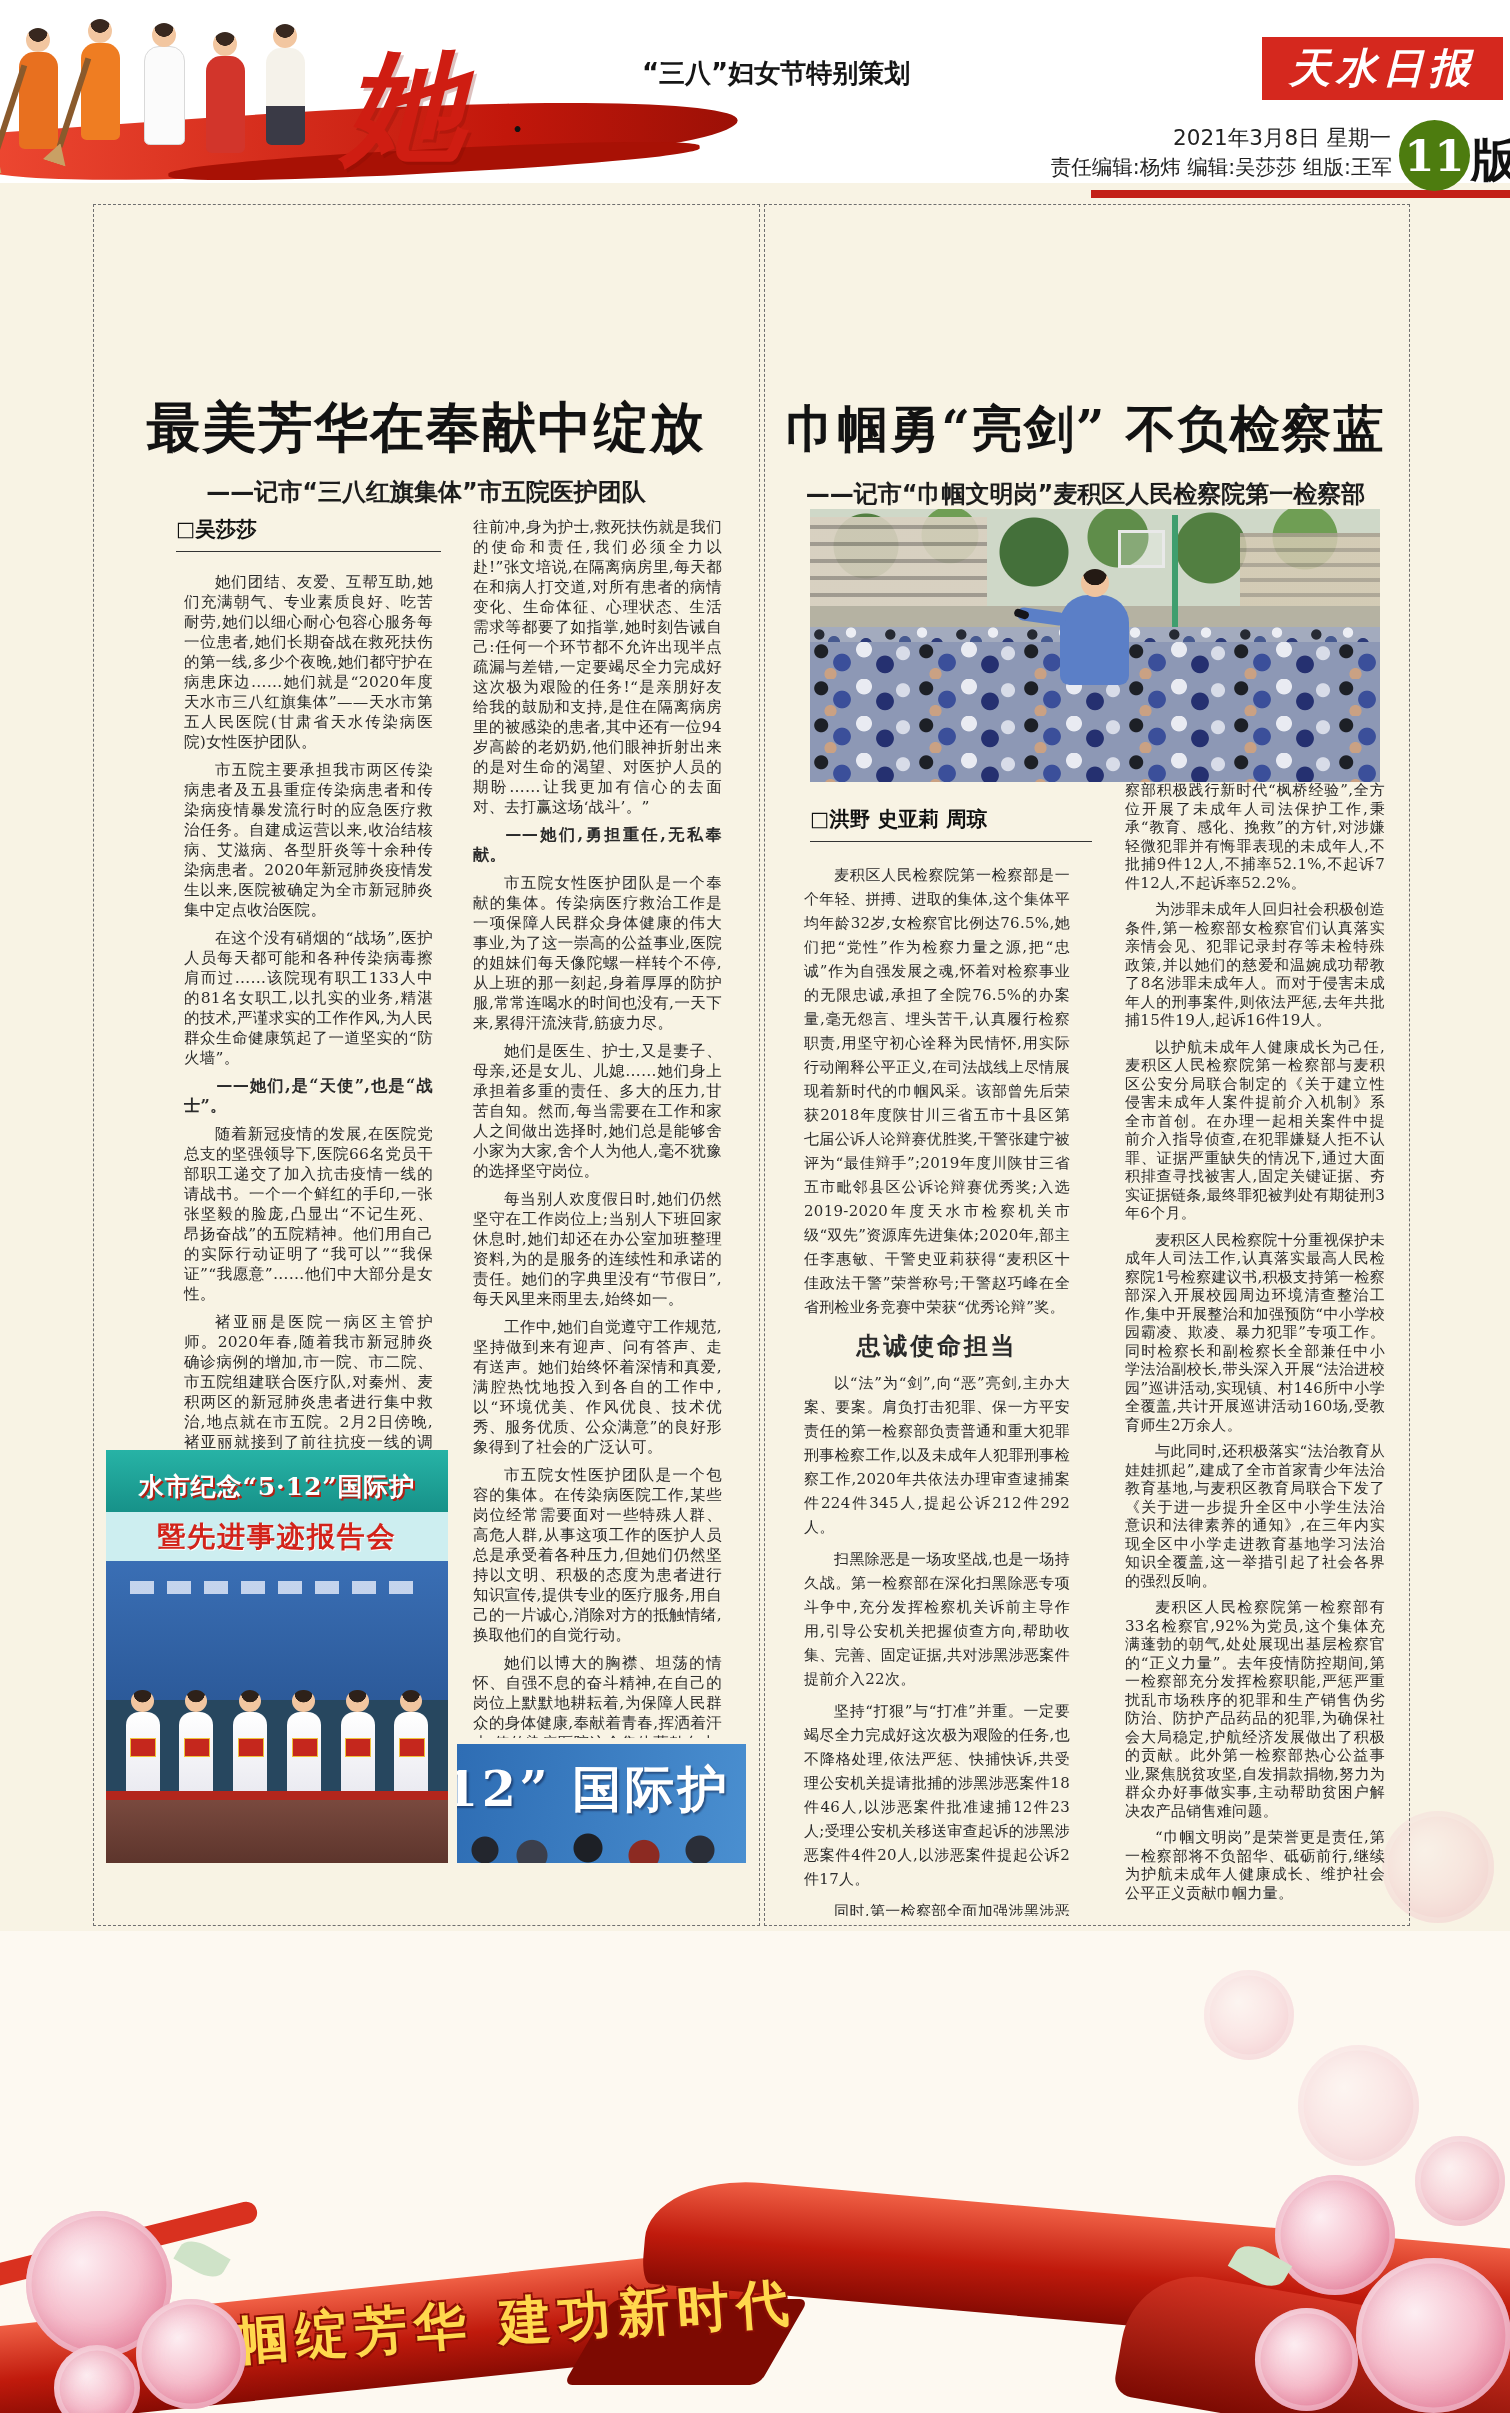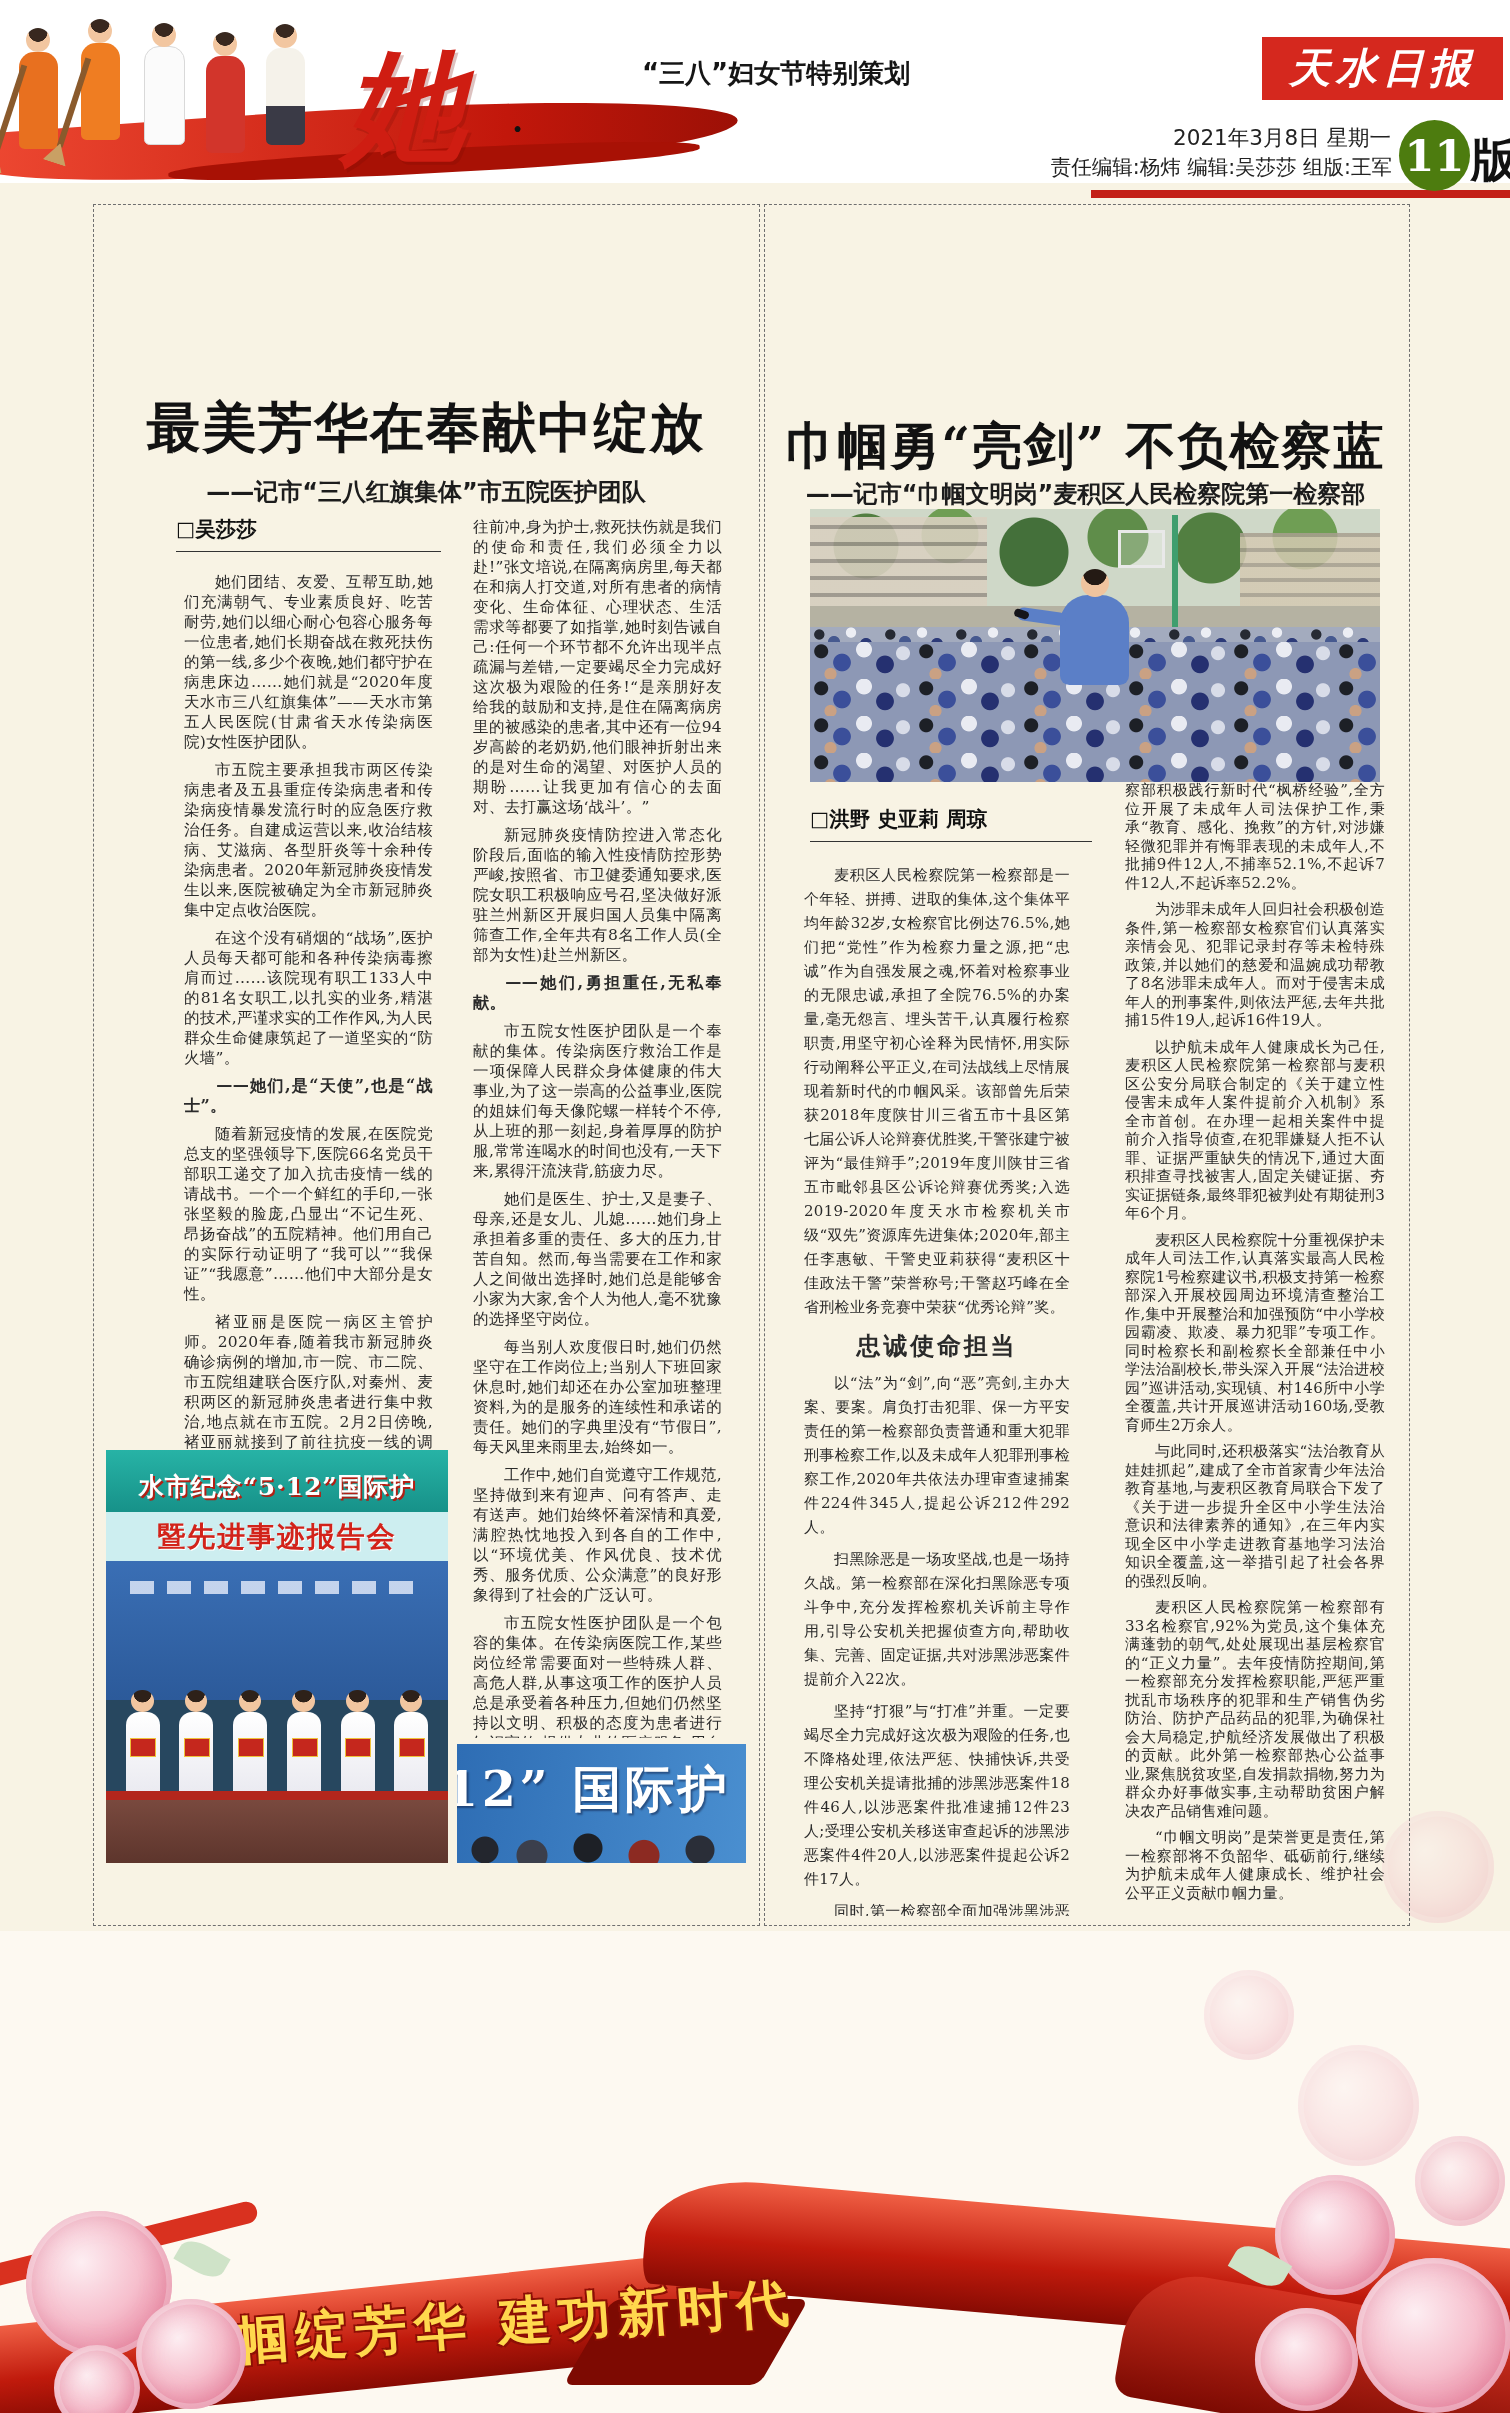--- a/index.html
+++ b/index.html
@@ -47,21 +47,21 @@
        background:#c9a064;clip-path:polygon(50% 0,0 100%,100% 100%);}
   .b1{left:1.9px;top:54px;} .b2{left:65px;top:47px;}
 
   
   .abox{border:1.9px dashed #6f6f6f;background:transparent;z-index:2;}
   .boxL{left:93px;top:204px;width:665px;height:1720px;}
   .boxR{left:764px;top:204px;width:644px;height:1720px;}
 
   .headline{font-weight:900;color:#121212;text-align:center;letter-spacing:1.9px;z-index:3;}
   .hlL{left:103px;top:392px;width:646px;font-size:54px;}
-  .hlR{left:771px;top:413px;width:629px;font-size:50px;}
+  .hlR{left:771px;top:396px;width:629px;font-size:50px;}
   .subhead{text-align:center;font-size:24px;font-weight:600;color:#1c1c1c;z-index:3;
            font-family:"DejaVu Sans","Liberation Sans",sans-serif;}
   .shL{left:103px;top:476px;width:646px;}
   .shR{left:771px;top:478px;width:629px;}
 
   .byline{font-size:20.5px;font-weight:700;color:#111;border-bottom:1.9px solid #333;padding-bottom:7.5px;
           font-family:"DejaVu Sans","Liberation Sans",sans-serif;z-index:3;}
   .byL{left:176px;top:515px;width:265px;}
   .byR{left:810px;top:805px;width:282px;}
 
@@ -211,21 +211,20 @@
   <p class="para">她们团结、友爱、互帮互助,她们充满朝气、专业素质良好、吃苦耐劳,她们以细心耐心包容心服务每一位患者,她们长期奋战在救死扶伤的第一线,多少个夜晚,她们都守护在病患床边……她们就是“2020年度天水市三八红旗集体”——天水市第五人民医院(甘肃省天水传染病医院)女性医护团队。</p>
       <p class="para">市五院主要承担我市两区传染病患者及五县重症传染病患者和传染病疫情暴发流行时的应急医疗救治任务。自建成运营以来,收治结核病、艾滋病、各型肝炎等十余种传染病患者。2020年新冠肺炎疫情发生以来,医院被确定为全市新冠肺炎集中定点收治医院。</p>
       <p class="para">在这个没有硝烟的“战场”,医护人员每天都可能和各种传染病毒擦肩而过……该院现有职工133人中的81名女职工,以扎实的业务,精湛的技术,严谨求实的工作作风,为人民群众生命健康筑起了一道坚实的“防火墙”。</p>
       <p class="para b">——她们,是“天使”,也是“战士”。</p>
       <p class="para">随着新冠疫情的发展,在医院党总支的坚强领导下,医院66名党员干部职工递交了加入抗击疫情一线的请战书。一个一个鲜红的手印,一张张坚毅的脸庞,凸显出“不记生死、昂扬奋战”的五院精神。他们用自己的实际行动证明了“我可以”“我保证”“我愿意”……他们中大部分是女性。</p>
       <p class="para">褚亚丽是医院一病区主管护师。2020年春,随着我市新冠肺炎确诊病例的增加,市一院、市二院、市五院组建联合医疗队,对秦州、麦积两区的新冠肺炎患者进行集中救治,地点就在市五院。2月2日傍晚,褚亚丽就接到了前往抗疫一线的调令。随后,便是一轮一轮的“车轮战”:二级防护送餐,配置消毒液,喷洒消毒液,特别要随时关注高龄患者的生活情况和心理状态。张文培是医院的一名主管护师,疫情发生后她主动请缨进入隔离病房,“急难险重任务面前,我必须</p>
     </div>
   <div class="abs col colL2">
 
   <p class="para c">往前冲,身为护士,救死扶伤就是我们的使命和责任,我们必须全力以赴!”张文培说,在隔离病房里,每天都在和病人打交道,对所有患者的病情变化、生命体征、心理状态、生活需求等都要了如指掌,她时刻告诫自己:任何一个环节都不允许出现半点疏漏与差错,一定要竭尽全力完成好这次极为艰险的任务!“是亲朋好友给我的鼓励和支持,是住在隔离病房里的被感染的患者,其中还有一位94岁高龄的老奶奶,他们眼神折射出来的是对生命的渴望、对医护人员的期盼……让我更加有信心的去面对、去打赢这场‘战斗’。”</p>
-      <p class="para">新冠肺炎疫情防控进入常态化阶段后,面临的输入性疫情防控形势严峻,按照省、市卫健委通知要求,医院女职工积极响应号召,坚决做好派驻兰州新区开展归国人员集中隔离筛查工作,全年共有8名工作人员(全部为女性)赴兰州新区。</p>
       <p class="para b">——她们,勇担重任,无私奉献。</p>
       <p class="para">市五院女性医护团队是一个奉献的集体。传染病医疗救治工作是一项保障人民群众身体健康的伟大事业,为了这一崇高的公益事业,医院的姐妹们每天像陀螺一样转个不停,从上班的那一刻起,身着厚厚的防护服,常常连喝水的时间也没有,一天下来,累得汗流浃背,筋疲力尽。</p>
       <p class="para">她们是医生、护士,又是妻子、母亲,还是女儿、儿媳……她们身上承担着多重的责任、多大的压力,甘苦自知。然而,每当需要在工作和家人之间做出选择时,她们总是能够舍小家为大家,舍个人为他人,毫不犹豫的选择坚守岗位。</p>
       <p class="para">每当别人欢度假日时,她们仍然坚守在工作岗位上;当别人下班回家休息时,她们却还在办公室加班整理资料,为的是服务的连续性和承诺的责任。她们的字典里没有“节假日”,每天风里来雨里去,始终如一。</p>
       <p class="para">工作中,她们自觉遵守工作规范,坚持做到来有迎声、问有答声、走有送声。她们始终怀着深情和真爱,满腔热忱地投入到各自的工作中,以“环境优美、作风优良、技术优秀、服务优质、公众满意”的良好形象得到了社会的广泛认可。</p>
       <p class="para">市五院女性医护团队是一个包容的集体。在传染病医院工作,某些岗位经常需要面对一些特殊人群、高危人群,从事这项工作的医护人员总是承受着各种压力,但她们仍然坚持以文明、积极的态度为患者进行知识宣传,提供专业的医疗服务,用自己的一片诚心,消除对方的抵触情绪,换取他们的自觉行动。</p>
       <p class="para">她们以博大的胸襟、坦荡的情怀、自强不息的奋斗精神,在自己的岗位上默默地耕耘着,为保障人民群众的身体健康,奉献着青春,挥洒着汗水,使传染病医院这个集体蓬勃向上,赢得了被服务对象的信任和群众的好评,让最美的芳华在奉献中绽放!</p>
     </div>
 
   <div class="abs phA">

